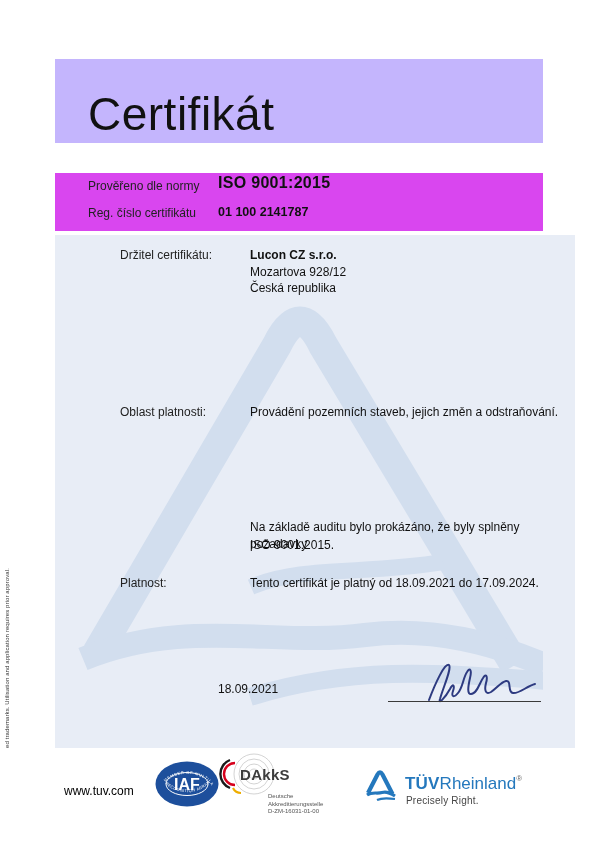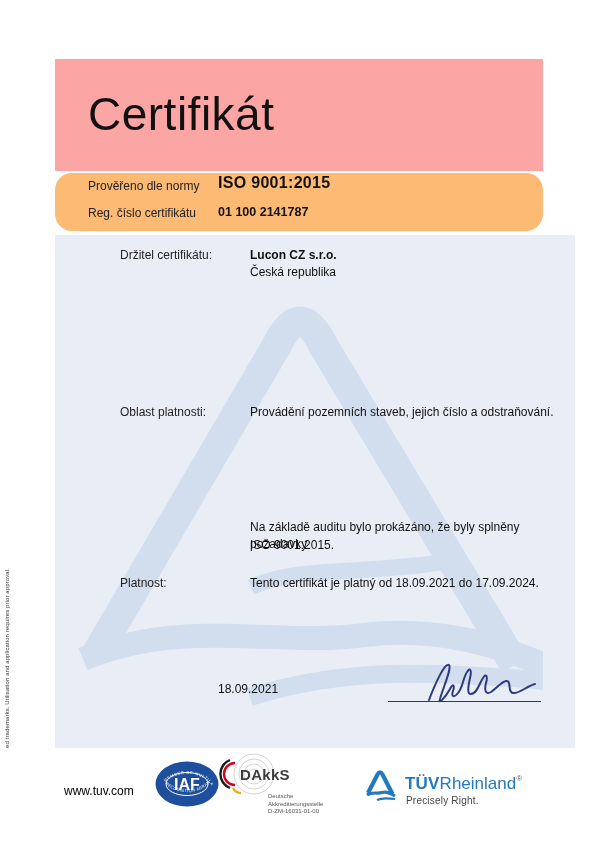--- a/index.html
+++ b/index.html
@@ -2,22 +2,22 @@
 <html><head>
 <meta charset="utf-8">
 <style>
   html,body{margin:0;padding:0;}
   body{
     width:600px;height:849px;position:relative;background:#ffffff;
     font-family:"Liberation Sans","DejaVu Sans",sans-serif;color:#1a1a1a;
     overflow:hidden;
   }
   .panel{position:absolute;left:55px;width:488px;}
-  .panel-title{top:59px;height:112px;background:#fca5a5;}
-  .panel-norm{top:173px;height:58px;background:#fdba74;border-radius:17px;}
+  .panel-title{top:59px;height:84px;background:#c4b5fd;}
+  .panel-norm{top:173px;height:58px;background:#d946ef;}
   .panel-body{top:235px;height:513px;background:#e8edf6;overflow:hidden;padding-left:32px;}
   .page-title{
     position:absolute;left:33px;top:28px;margin:0;
     font-size:46px;font-weight:400;letter-spacing:0.5px;color:#111;
   }
   .norm-row{position:absolute;left:0;width:100%;}
   .norm-row .lbl{position:absolute;left:33px;top:2px;font-size:12px;color:#222;}
   .iso-value{position:absolute;left:163px;top:-3px;font-size:16px;font-weight:bold;color:#111;letter-spacing:0.3px;}
   .reg-value{position:absolute;left:163px;top:1px;font-size:12.5px;font-weight:bold;color:#111;}
   .watermark{position:absolute;left:0;top:0;}
@@ -72,27 +72,28 @@
       <path d="M 28 424 C 130 382, 220 412, 310 400 C 380 391, 442 410, 490 430" stroke-width="24"></path>
       <path d="M 195 462 C 290 432, 380 436, 492 446" stroke-width="18"></path>
       <path d="M 196 352 C 248 330, 310 340, 388 327" stroke-width="16"></path>
     </g>
   </svg>
 
   <div class="field" style="top:12px;">
     <span class="lbl">Držitel certifikátu:</span>
     <div class="val">
       <div class="holder-name">Lucon CZ s.r.o.</div>
+      <div>Mozartova 928/12</div>
       <div>Česká republika</div>
     </div>
   </div>
 
   <div class="field" style="top:169px;">
     <span class="lbl">Oblast platnosti:</span>
-    <div class="val">Provádění pozemních staveb, jejich číslo a odstraňování.</div>
+    <div class="val">Provádění pozemních staveb, jejich změn a odstraňování.</div>
   </div>
 
   <div class="field" style="top:284px;">
     <div class="val">Na základě auditu bylo prokázáno, že byly splněny požadavky</div>
     <div class="val" style="top:18px;">ISO 9001:2015.</div>
   </div>
 
   <div class="field" style="top:340px;">
     <span class="lbl">Platnost:</span>
     <div class="val">Tento certifikát je platný od 18.09.2021 do 17.09.2024.</div>

